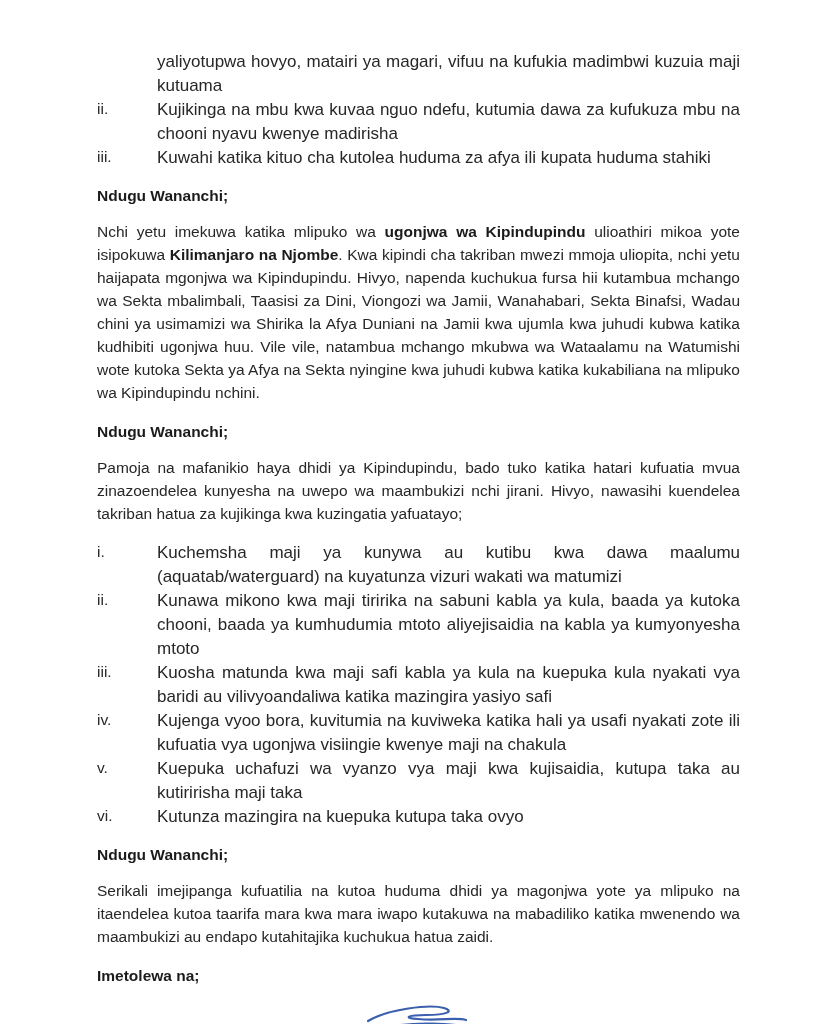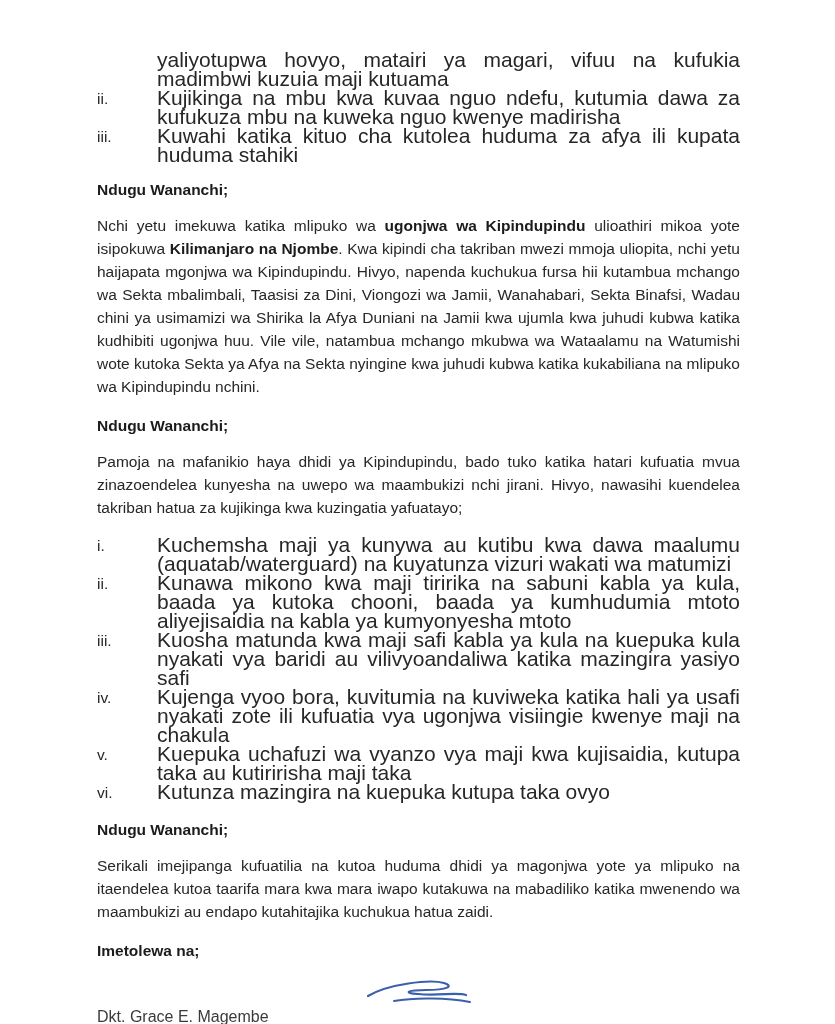--- a/index.html
+++ b/index.html
@@ -43,22 +43,22 @@
   }
   .marker {
     flex: 0 0 52px;
     padding-right: 8px;
     text-align: left;
     font-size: 15.5px;
     line-height: 21.5px;
   }
   .li-text {
     flex: 1;
-    font-size: 21px;
-    line-height: 19px;
+    font-size: 17px;
+    line-height: 24px;
     text-align: justify;
   }
   .sig-block {
     text-align: left;
     margin-top: 8px;
   }
   .signature-svg {
     display: block;
     margin: 0 auto -3px auto;
   }
@@ -83,21 +83,21 @@
 
 <div class="page">
 
   <div class="rlist">
     <div class="row">
       <span class="marker"></span>
       <span class="li-text">yaliyotupwa hovyo, matairi ya magari, vifuu na kufukia madimbwi kuzuia maji kutuama</span>
     </div>
     <div class="row">
       <span class="marker">ii.</span>
-      <span class="li-text">Kujikinga na mbu kwa kuvaa nguo ndefu, kutumia dawa za kufukuza mbu na kuweka nguo kwenye madirisha</span>
+      <span class="li-text">Kujikinga na mbu kwa kuvaa nguo ndefu, kutumia dawa za kufukuza mbu na chooni nyavu kwenye madirisha</span>
     </div>
     <div class="row">
       <span class="marker">iii.</span>
       <span class="li-text">Kuwahi katika kituo cha kutolea huduma za afya ili kupata huduma stahiki</span>
     </div>
   </div>
 
   <p class="heading">Ndugu Wananchi;</p>
 
   <p class="para"><span>Nchi yetu imekuwa katika mlipuko wa </span><b>ugonjwa wa Kipindupindu</b><span> ulioathiri mikoa yote isipokuwa </span><b>Kilimanjaro na Njombe</b><span>. Kwa kipindi cha takriban mwezi mmoja uliopita, nchi yetu haijapata mgonjwa wa Kipindupindu. Hivyo, napenda kuchukua fursa hii kutambua mchango wa Sekta mbalimbali, Taasisi za Dini, Viongozi wa Jamii, Wanahabari, Sekta Binafsi, Wadau chini ya usimamizi wa Shirika la Afya Duniani na Jamii kwa ujumla kwa juhudi kubwa katika kudhibiti ugonjwa huu. Vile vile, natambua mchango mkubwa wa Wataalamu na Watumishi wote kutoka Sekta ya Afya na Sekta nyingine kwa juhudi kubwa katika kukabiliana na mlipuko wa Kipindupindu nchini.</span></p>

